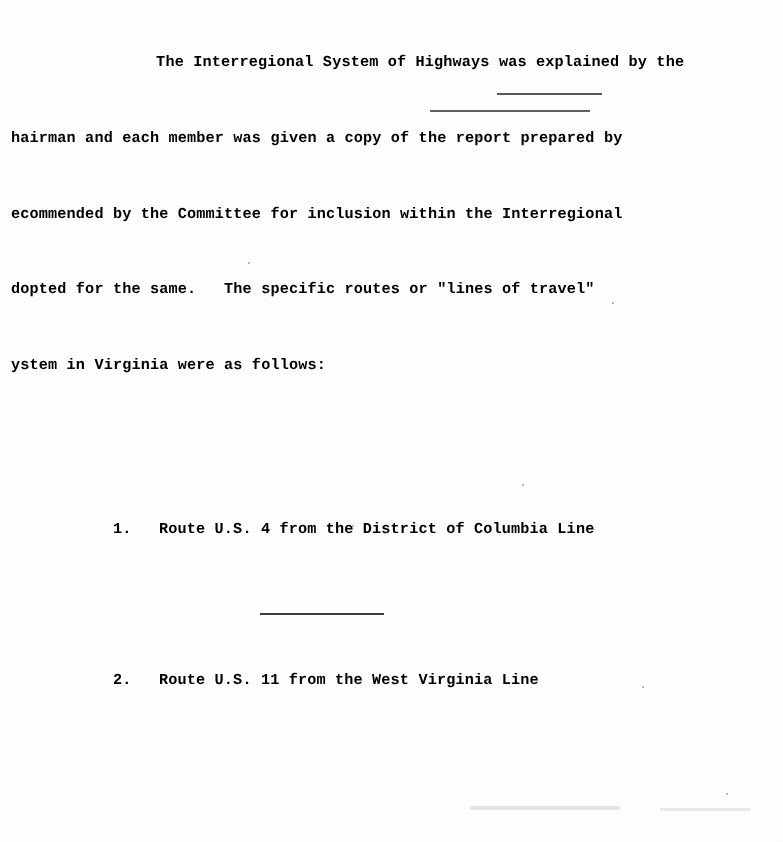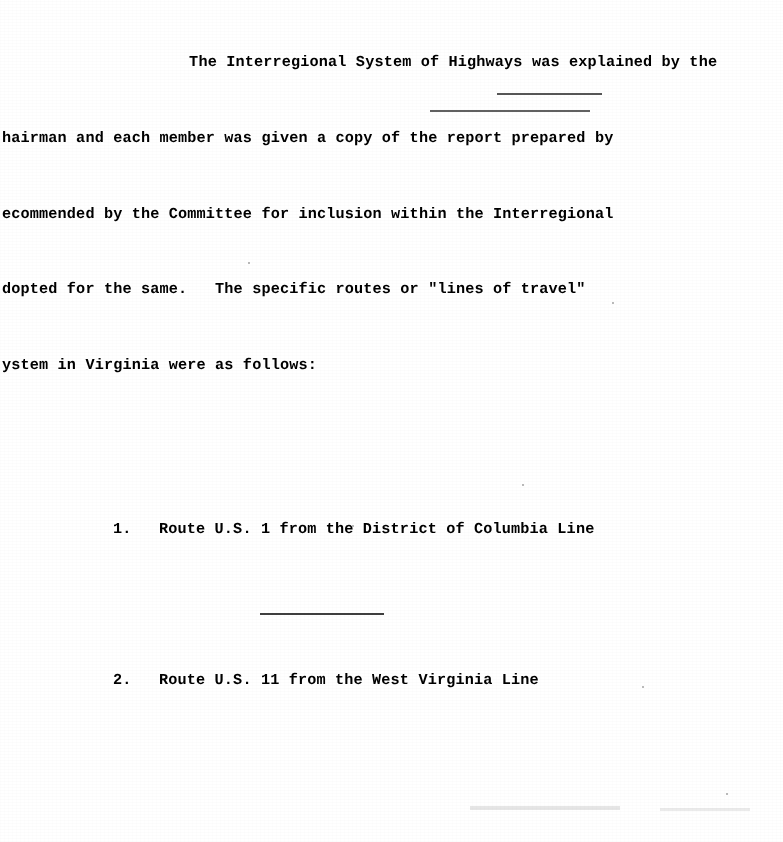--- a/index.html
+++ b/index.html
@@ -39,25 +39,25 @@
   }
 
   .line {
     white-space: pre;
     display: block;
     height: 25.2px;
   }
 
   
   .clip-left {
-    margin-left: 2px;
+    margin-left: 11px;
   }
 
   .first-indent {
-    padding-left: 115px;
+    padding-left: 82px;
   }
 
   .list-block {
     padding-left: 113px;
   }
 
   .list-item {
     white-space: pre;
     display: block;
   }
@@ -121,21 +121,21 @@
       <span class="line clip-left">dopted for the same.   The specific routes or "lines of travel"</span>
       <span class="line clip-left">ystem in Virginia were as follows:</span>
     </div>
 
     <span class="blank"></span>
     <span class="half-blank"></span>
 
     <div class="list-block">
 
       <div class="list-item">
-        <span class="line"><span class="list-num">1.</span><span>Route U.S. 1 from the District of Columbia Line</span></span>
+        <span class="line"><span class="list-num">1.</span><span>Route U.S. 4 from the District of Columbia Line</span></span>
       </div>
 
       <span class="blank"></span>
 
       <div class="list-item">
         <span class="line"><span class="list-num">2.</span><span>Route U.S. 11 from the West Virginia Line</span></span>
         
       </div>
 
     </div>

